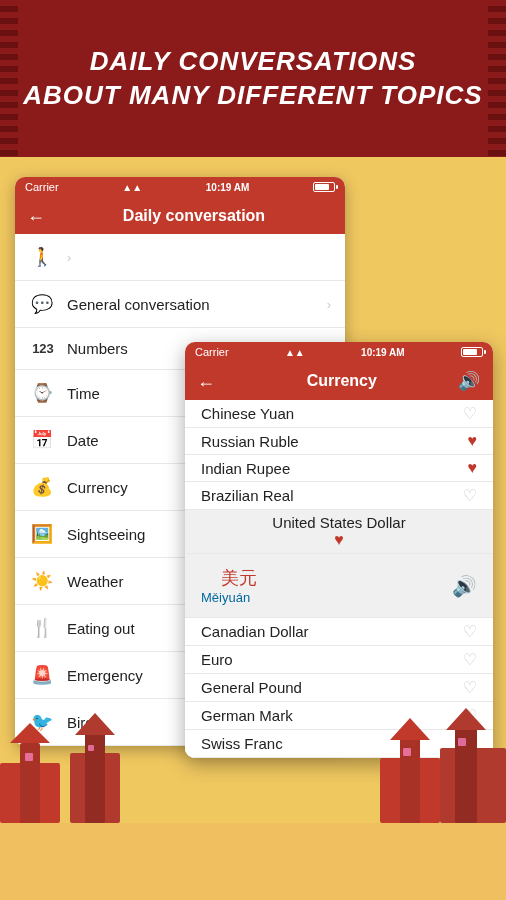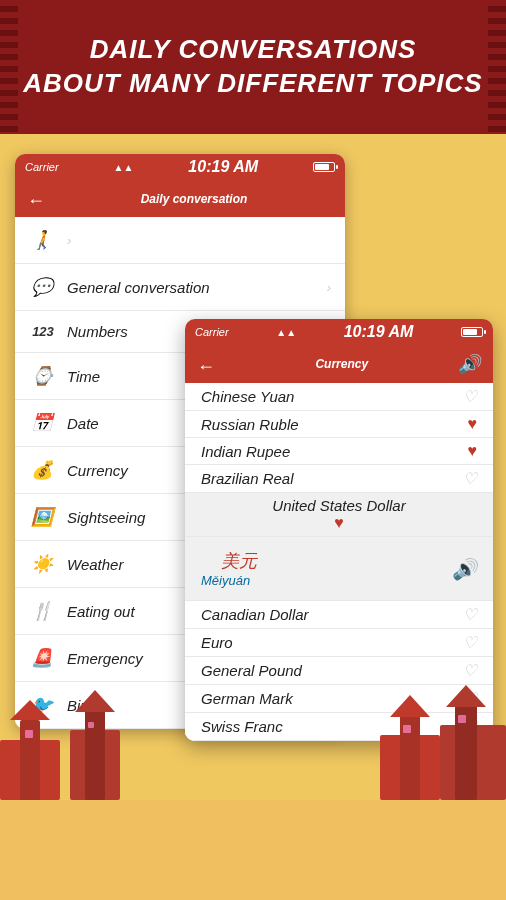--- a/index.html
+++ b/index.html
@@ -9,21 +9,21 @@
       overflow: hidden;
       font-family: -apple-system, 'Helvetica Neue', Arial, sans-serif;
       background: #f0c060;
       position: relative;
     }
 
     
     .top-banner {
       background: #8b1a1a;
       width: 100%;
-      height: 134px;
+      height: 157px;
       display: flex;
       align-items: center;
       justify-content: center;
       padding: 4px 20px;
       position: relative;
       overflow: hidden;
     }
     .top-banner::before, .top-banner::after {
       content: '';
       position: absolute;
@@ -48,21 +48,20 @@
       letter-spacing: 1px;
     }
 
     
     .bg-area {
       width: 100%;
       height: 666px;
       background: #f0c860;
       position: relative;
       overflow: hidden;
-      font-style: italic;
     }
 
     
     .buildings {
       position: absolute;
       bottom: 0;
       left: 0;
       right: 0;
       height: 120px;
     }
@@ -81,21 +80,21 @@
     .status-bar {
       background: #c0392b;
       color: white;
       font-size: 11px;
       padding: 4px 10px;
       display: flex;
       justify-content: space-between;
       align-items: center;
     }
     .status-bar .carrier { font-size: 11px; }
-    .status-bar .time-status { font-size: 16px; font-weight: 600; }
+    .status-bar .time-status { font-size: 10px; font-weight: 600; }
     .status-bar .battery {
       width: 22px; height: 10px;
       border: 1.5px solid white;
       border-radius: 2px;
       position: relative;
       display: inline-block;
     }
     .status-bar .battery::after {
       content: '';
       position: absolute;
@@ -121,21 +120,21 @@
       align-items: center;
       font-size: 16px;
       font-weight: 600;
     }
     .nav-back {
       color: white;
       font-size: 18px;
       margin-right: 10px;
       cursor: pointer;
     }
-    .nav-title { flex: 1; text-align: center; font-size: 12px; font-weight: 600; }
+    .nav-title { flex: 1; text-align: center; font-size: 16px; font-weight: 600; }
 
     .menu-list { background: white; }
     .menu-item {
       display: flex;
       align-items: center;
       padding: 12px 14px;
       border-bottom: 1px solid #e8e8e8;
       font-size: 15px;
       color: #222;
     }

